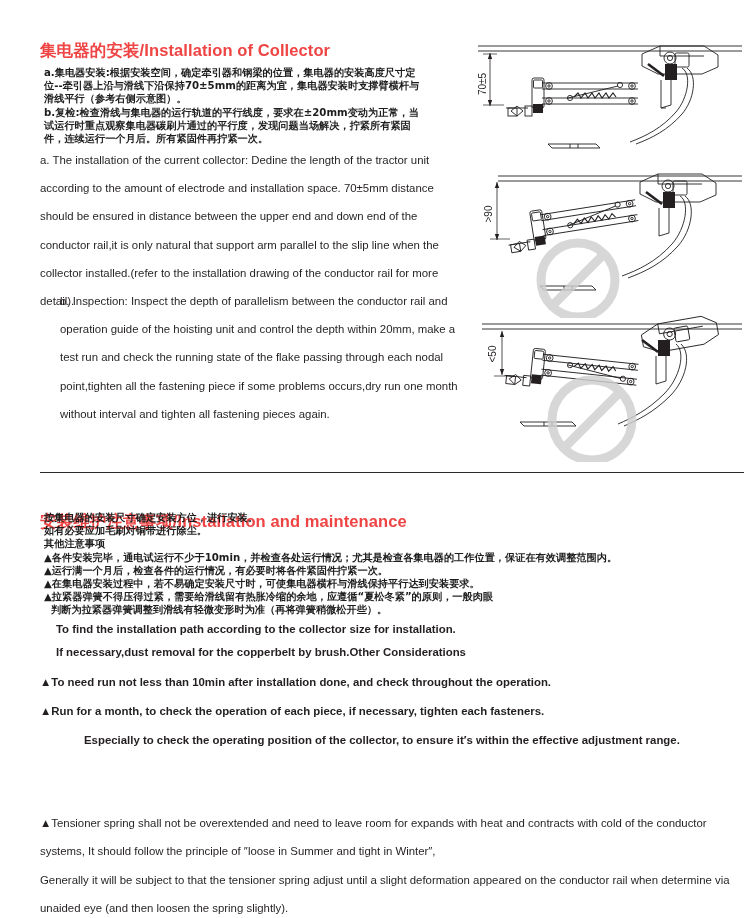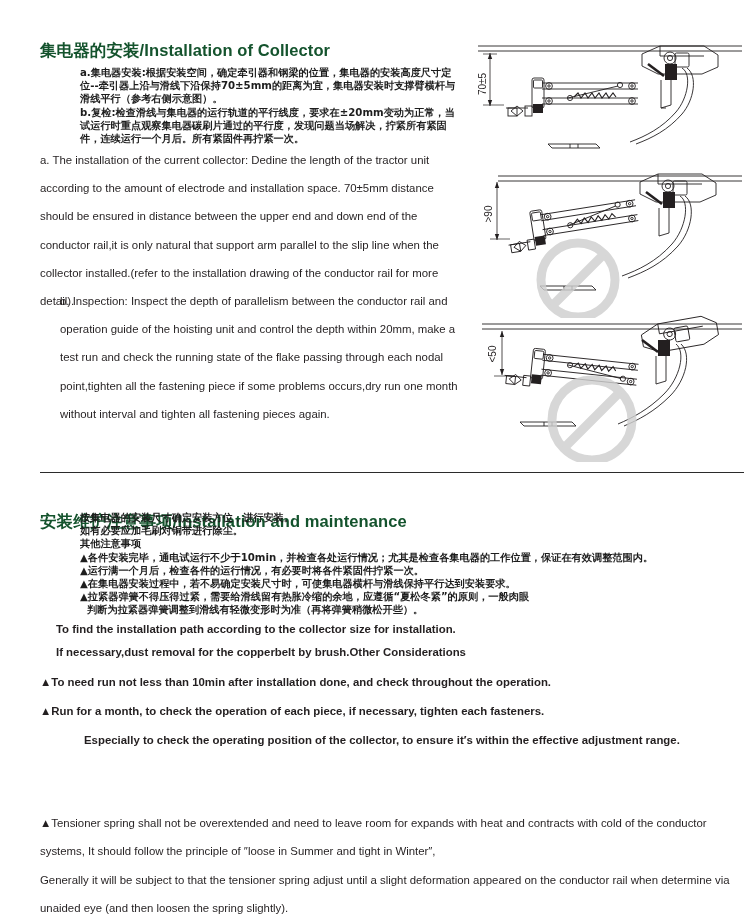--- a/index.html
+++ b/index.html
@@ -20,37 +20,36 @@
     width: 750px;
     height: 918px;
   }
 
   
   .section-heading {
     position: absolute;
     left: 40px;
     font-size: 16.5px;
     font-weight: bold;
-    color: #14532d;
+    color: #ef4444;
     letter-spacing: 0.1px;
     white-space: nowrap;
   }
   #heading-1 { top: 40px; }
   #heading-2 { top: 487px; margin-top: 24px; }
 
   
   .cn-block {
     position: absolute;
     font-family: "DejaVu Sans", "Liberation Sans", sans-serif;
     font-size: 10.2px;
     font-weight: bold;
     line-height: 13.2px;
     color: #1d1d1d;
     white-space: pre-wrap;
-    margin-left: 36px;
   }
   #cn-block-1 {
     left: 44px;
     top: 66px;
     width: 410px;
     text-indent: 0;
   }
   #cn-block-2 {
     left: 44px;
     top: 511px;

